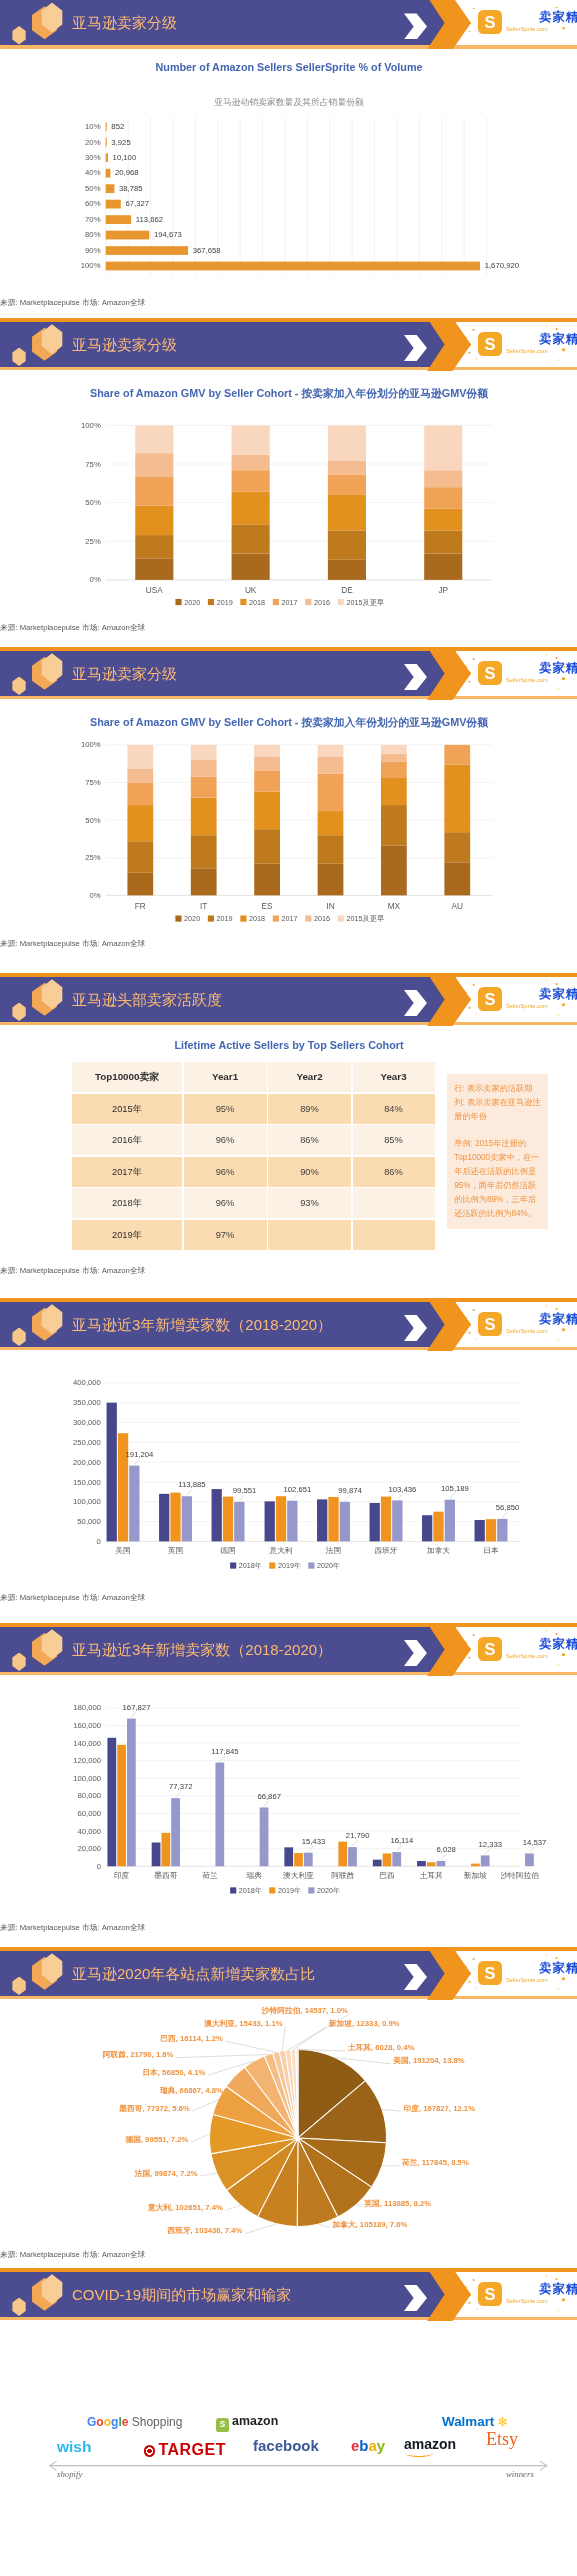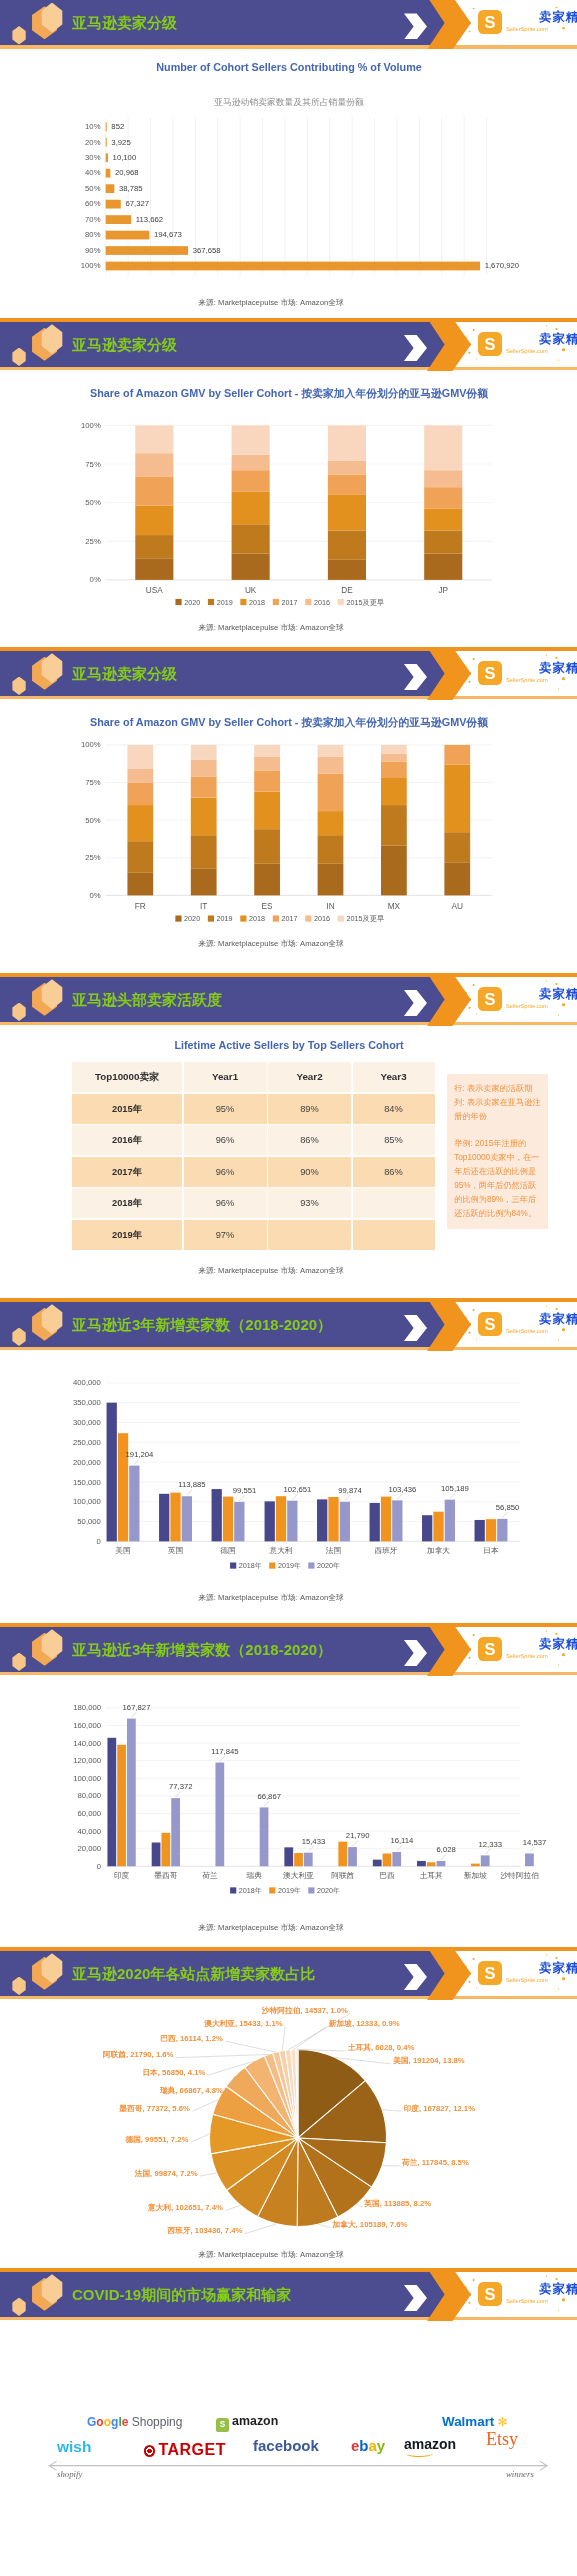--- a/index.html
+++ b/index.html
@@ -7,41 +7,41 @@
   .abs{position:absolute;}
   
   .band-wrap{position:absolute;left:0;width:578px;}
   .strip{height:3.6px;background:#F0941D;}
   .band{position:relative;height:45px;background:#4C4C90;}
   .underline{height:3.6px;background:#F7B763;}
   .leaf{position:absolute;clip-path:polygon(50% 0,93% 27%,93% 73%,50% 100%,7% 73%,7% 27%);}
   .leaf-a{left:30px;top:6.2px;width:29px;height:33px;background:#F2A854;}
   .leaf-b{left:40px;top:2.6px;width:24px;height:30px;background:#F8CD96;}
   .leaf-c{left:11.3px;top:26px;width:15.5px;height:18.5px;background:#F7C689;}
-  .band-title{position:absolute;left:72px;top:0;line-height:45px;font-size:15px;font-weight:700;color:#84cc16;white-space:nowrap;}
+  .band-title{position:absolute;left:72px;top:0;line-height:45px;font-size:15px;font-weight:400;color:#fdba74;white-space:nowrap;}
   .arrow-white{position:absolute;left:404px;top:13.4px;width:23px;height:26px;background:#fff;clip-path:polygon(0 0,55% 0,100% 50%,55% 100%,0 100%,42% 50%);z-index:3;}
   .arrow-orange{position:absolute;left:427px;top:-3.6px;width:44px;height:53px;background:#F0941D;clip-path:polygon(0 0,58% 0,100% 50%,58% 100%,0 100%,40% 50%);z-index:2;}
   .logo-box{position:absolute;left:454px;top:0;width:123px;height:45px;background:#fff;}
   .logo-s{position:absolute;left:24px;top:10.3px;width:24px;height:24px;background:#F5A728;border-radius:5.2px;color:#fff;font-size:16.5px;font-weight:800;text-align:center;line-height:24px;}
   .logo-cn{position:absolute;left:52px;top:9.3px;font-size:12.4px;font-weight:700;color:#1d4ed8;letter-spacing:1px;white-space:nowrap;margin-left:33px;}
   .logo-en{position:absolute;left:52px;top:26px;font-size:5.7px;color:#F5A728;white-space:nowrap;}
   .dots{position:absolute;left:14.4px;top:21.6px;width:2.6px;height:2.6px;border-radius:50%;background:#F5A728;
         box-shadow:4.1px -14.4px 0 -0.5px #F5A728,-3.1px -7.2px 0 -1px #F5A728,0px 8.2px 0 -0.5px #F5A728,7.2px 14.4px 0 -1px #F5A728,
         87px -15.5px 0 -0.5px #F5A728,95px -6.2px 0 -1px #F5A728,94px 5.2px 0 0 #F5A728,89px 15.5px 0 -1px #F5A728,77px -18.5px 0 -1px #F5A728;}
   
   .sec-title{position:absolute;left:0;width:578px;text-align:center;font-size:10.8px;font-weight:600;color:#4466B2;}
   .sec-sub{position:absolute;left:0;width:578px;text-align:center;font-size:8.8px;color:#8C8C8C;}
-  .src{position:absolute;left:0;width:542px;text-align:center;font-size:7.7px;color:#595959;}
+  .src{position:absolute;left:0;width:542px;font-size:7.7px;color:#595959;}
   svg text{font-family:"Liberation Sans","DejaVu Sans",sans-serif;}
   
   #cohort-table{position:absolute;left:72px;top:1062px;display:grid;grid-template-columns:110px 83px 83px 82px;gap:1.5px;}
   .tcell{height:30px;line-height:30px;text-align:center;font-size:9.3px;color:#3f3f3f;background:#FCF1E5;}
   .tcell.hdr{font-weight:700;font-size:9.8px;color:#2f2f2f;}
   .tcell.dark{background:#FBDCB2;}
-  .tcell.rowhdr{font-weight:700;color:#2f2f2f;}
+  .tcell.rowhdr{font-weight:400;color:#2f2f2f;}
   #note-box{position:absolute;left:447px;top:1074px;width:87px;background:#FCEBDC;padding:8.2px 7.2px;font-size:8.2px;color:#F0913C;line-height:1.7;}
   #note-box .sp{height:13.4px;}
   
   .logo-item{position:absolute;white-space:nowrap;}
   .shop-icon{display:inline-block;width:13px;height:14px;background:#95BF47;border-radius:3.1px 3.1px 2.6px 2.6px;color:#fff;font-weight:800;font-size:8.2px;text-align:center;line-height:14px;vertical-align:-1.5px;margin-right:3.1px;}
   .walmart-spark{color:#FFC220;font-size:12px;margin-left:3.1px;}
   .bullseye{display:inline-block;width:11.3px;height:11.3px;border-radius:50%;vertical-align:-1.5px;margin-right:3.1px;
             background:radial-gradient(circle,#CC0000 0 2.1px,#fff 2.1px 3.9px,#CC0000 3.9px 5.7px);}
   .amz-smile{position:absolute;left:1.5px;top:13.4px;width:27px;height:6.2px;border-bottom:1.5px solid #FF9900;border-radius:0 0 55% 48%;}
   .lw-label{position:absolute;font-size:8.8px;color:#6b6b6b;font-style:italic;font-family:"Liberation Serif",serif;}
@@ -62,21 +62,21 @@
       <div class="logo-box">
         <span class="dots"></span>
         <div class="logo-s">S</div>
         <div class="logo-cn">卖家精灵</div>
         <div class="logo-en">SellerSprite.com</div>
       </div>
     </div>
     <div class="underline"></div>
   </div>
 
-  <div class="sec-title" style="top:61px">Number of Cohort Sellers Contributing % of Volume</div>
+  <div class="sec-title" style="top:61px">Number of Amazon Sellers SellerSprite % of Volume</div>
   <div class="sec-sub" style="top:97px">亚马逊动销卖家数量及其所占销量份额</div>
   <svg id="c1" class="abs" style="left:0;top:111px" width="578" height="178" viewBox="0 0 1121 345">
       <line x1="205" y1="12" x2="205" y2="318" stroke="#e4e4e4"></line>
       <line x1="248.45" y1="12" x2="248.45" y2="318" stroke="#e4e4e4"></line>
       <line x1="291.9" y1="12" x2="291.9" y2="318" stroke="#e4e4e4"></line>
       <line x1="335.35" y1="12" x2="335.35" y2="318" stroke="#e4e4e4"></line>
       <line x1="378.8" y1="12" x2="378.8" y2="318" stroke="#e4e4e4"></line>
       <line x1="422.25" y1="12" x2="422.25" y2="318" stroke="#e4e4e4"></line>
       <line x1="465.70000000000005" y1="12" x2="465.70000000000005" y2="318" stroke="#e4e4e4"></line>
       <line x1="509.15000000000003" y1="12" x2="509.15000000000003" y2="318" stroke="#e4e4e4"></line>

